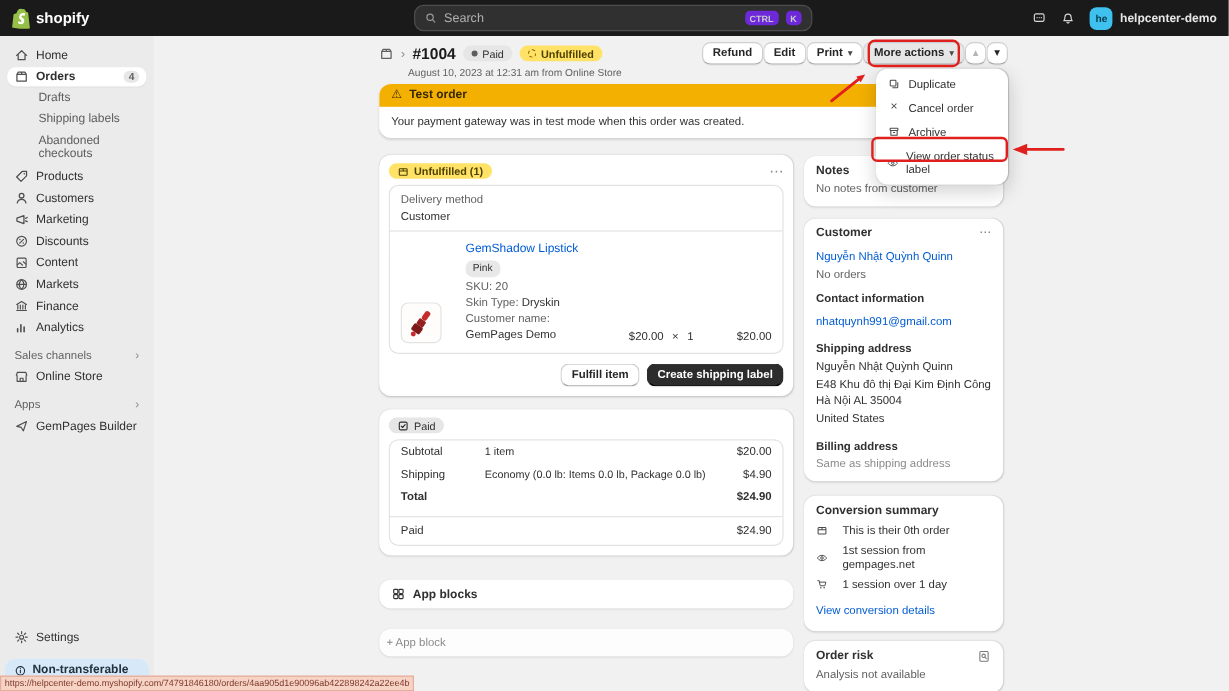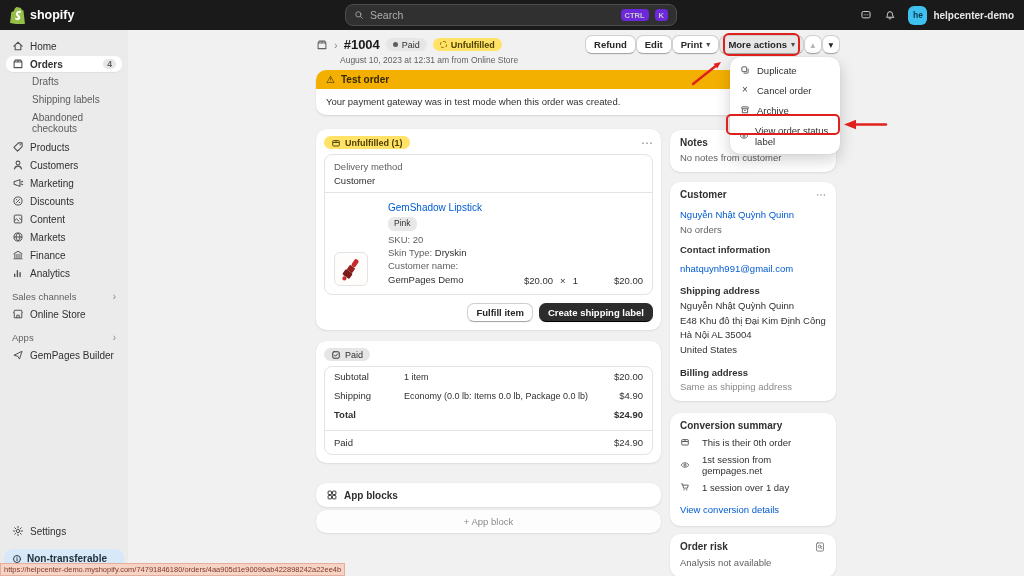--- a/index.html
+++ b/index.html
@@ -84,21 +84,21 @@
   .pay-card{margin-top:11px;padding:7px 8px 8px}
   .pay-row{display:flex;align-items:baseline;padding:4px 9px;font-size:9.5px;color:#303030}
   .pr-label{width:70px;flex:none}
   .pr-detail{flex:1;font-size:9px}
   .pr-amount{margin-left:auto}
   .pay-row.total .pr-label,.pay-row.total .pr-amount{font-weight:700}
   .pay-paid{display:flex;padding:6px 9px;font-size:9.5px}
   .pay-paid .pr-amount{margin-left:auto}
 
   .appb-head{margin-top:20px;padding:6px 10px;display:flex;align-items:center;gap:6px;font-size:10px;font-weight:700}
-  .appb-btn{margin-top:3px;padding:6px;text-align:center;color:#8a8a8a;font-size:9.5px;background:#fdfdfd}
+  .appb-btn{margin-top:17px;padding:6px;text-align:left;color:#8a8a8a;font-size:9.5px;background:#fdfdfd}
   .tl-label{margin-top:42px;font-size:10px;font-weight:700;color:#303030}
 
   .rcard{padding:7px 10px 9px}
   .rc-head{display:flex;align-items:center;font-size:10px;font-weight:700;color:#303030;margin-bottom:4px}
   .rc-action{margin-left:auto;color:#7a7a7a;border:none;background:none;font-size:10px;line-height:10px;cursor:pointer}
   .rc-muted{font-size:9.5px;color:#616161}
   .rc-muted2{font-size:9.5px;color:#8a8a8a}
   .link{color:#005bd3;font-size:9.5px;text-decoration:none;display:inline-block}
   .rc-sub{font-size:9.5px;font-weight:700;color:#303030;margin:9px 0 3px}
   .addr div{font-size:9.5px;color:#303030;line-height:1.55}

